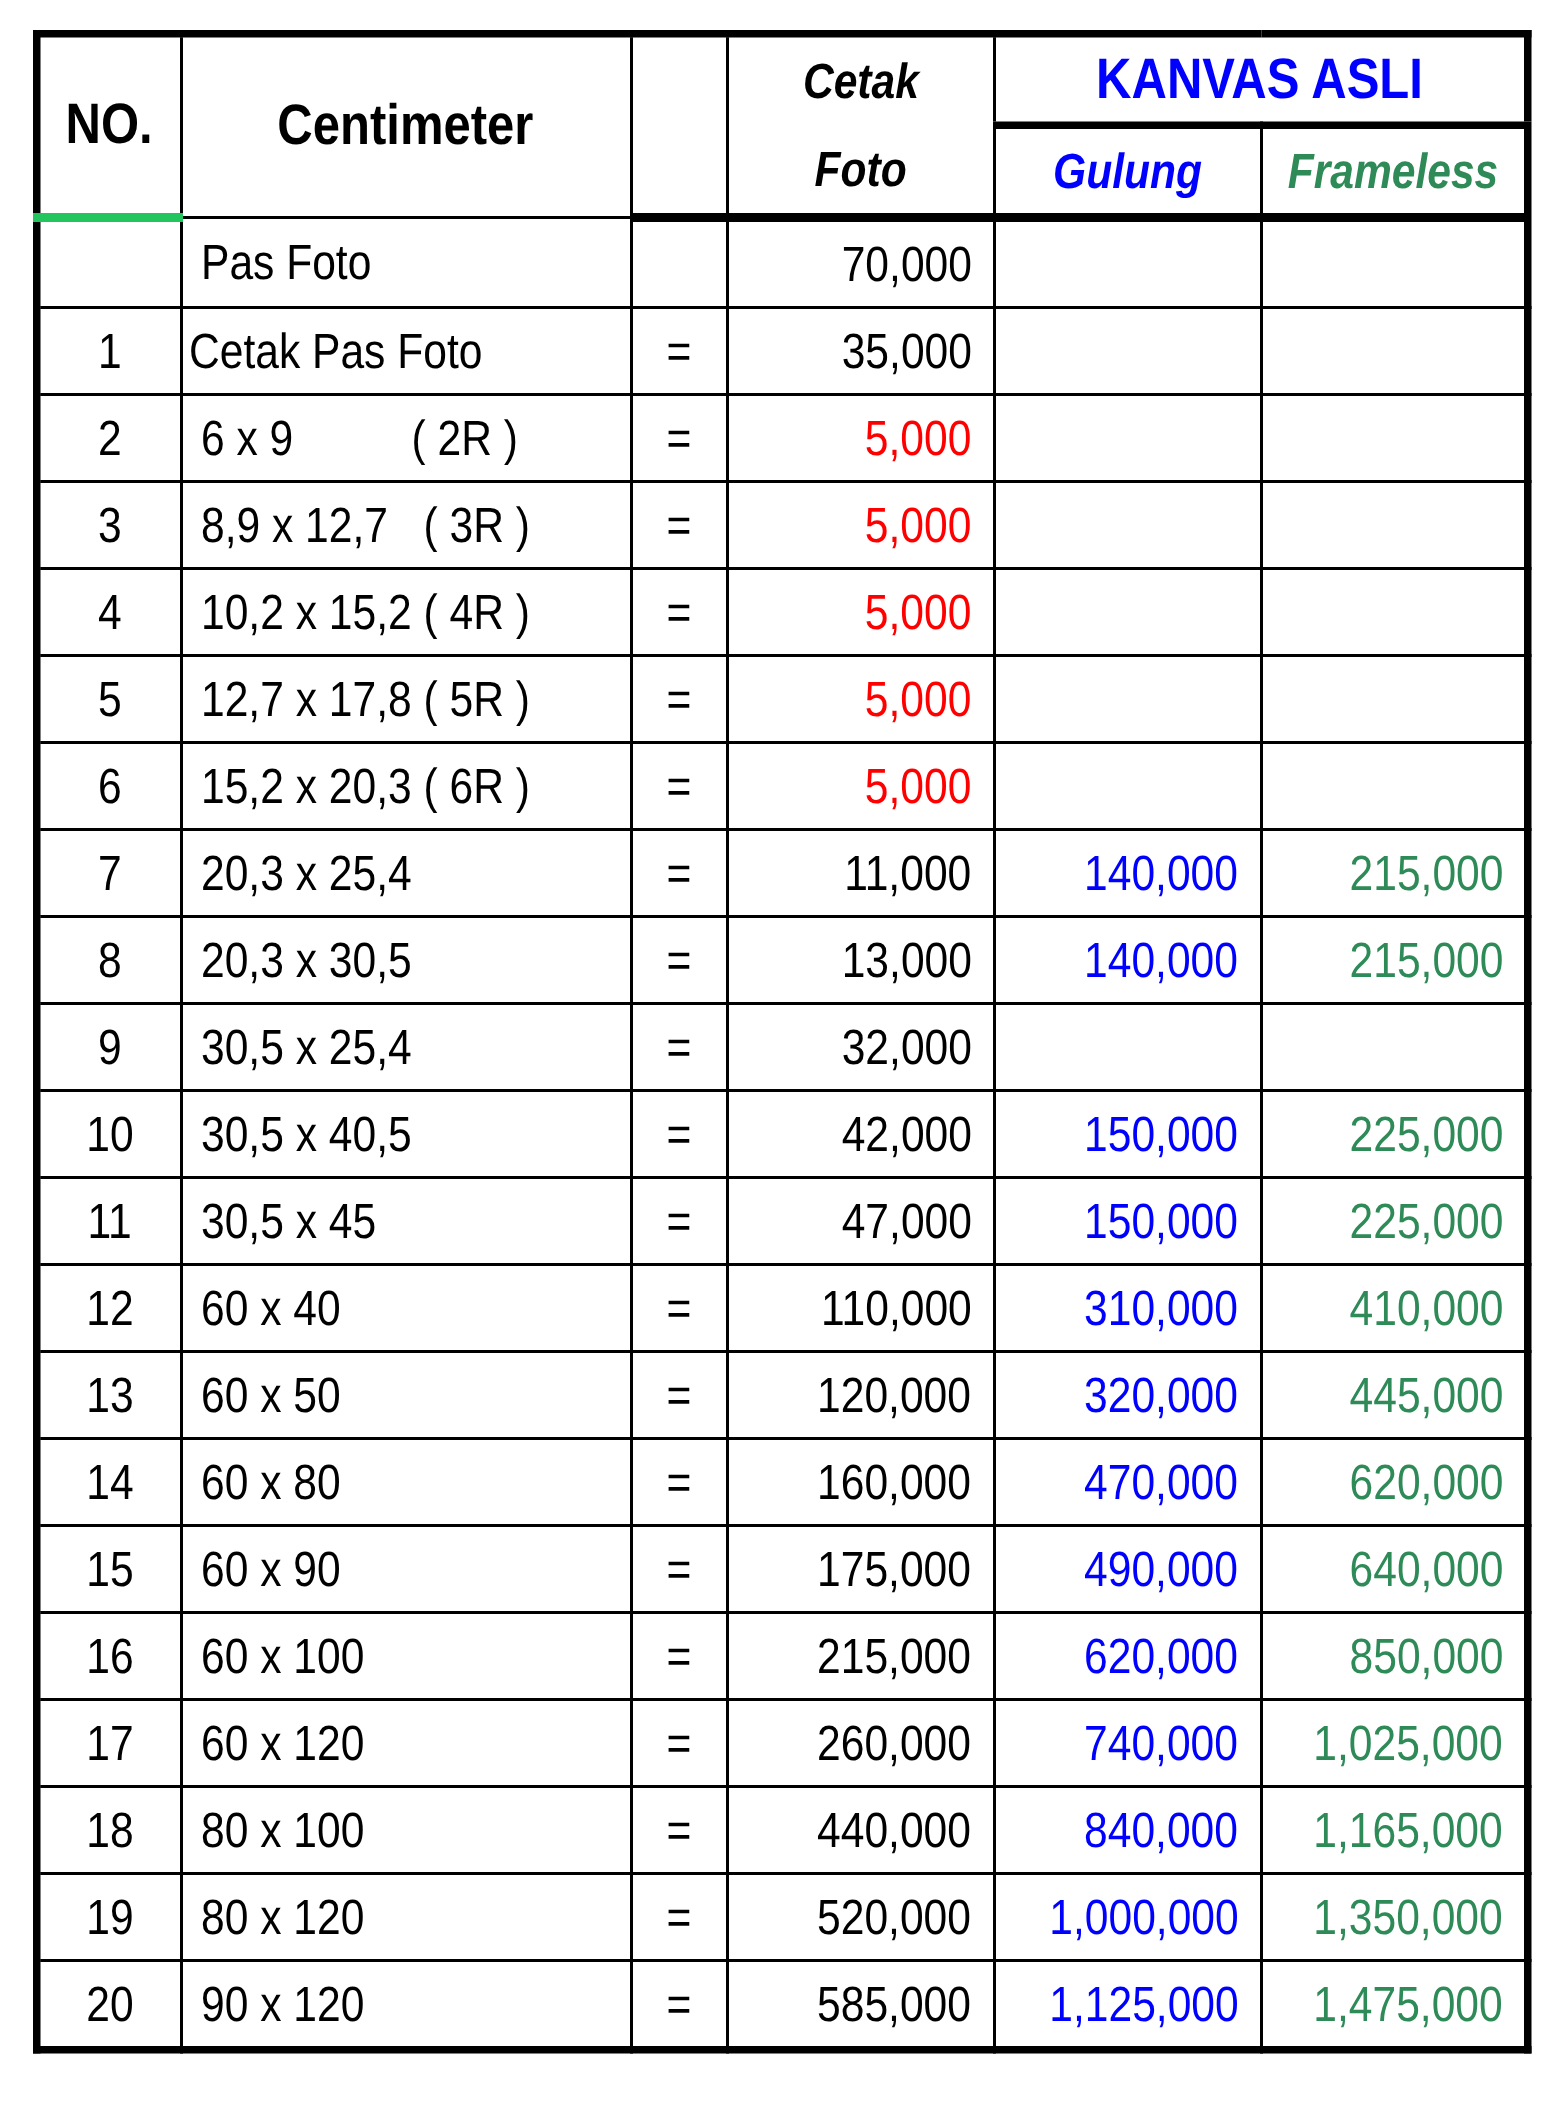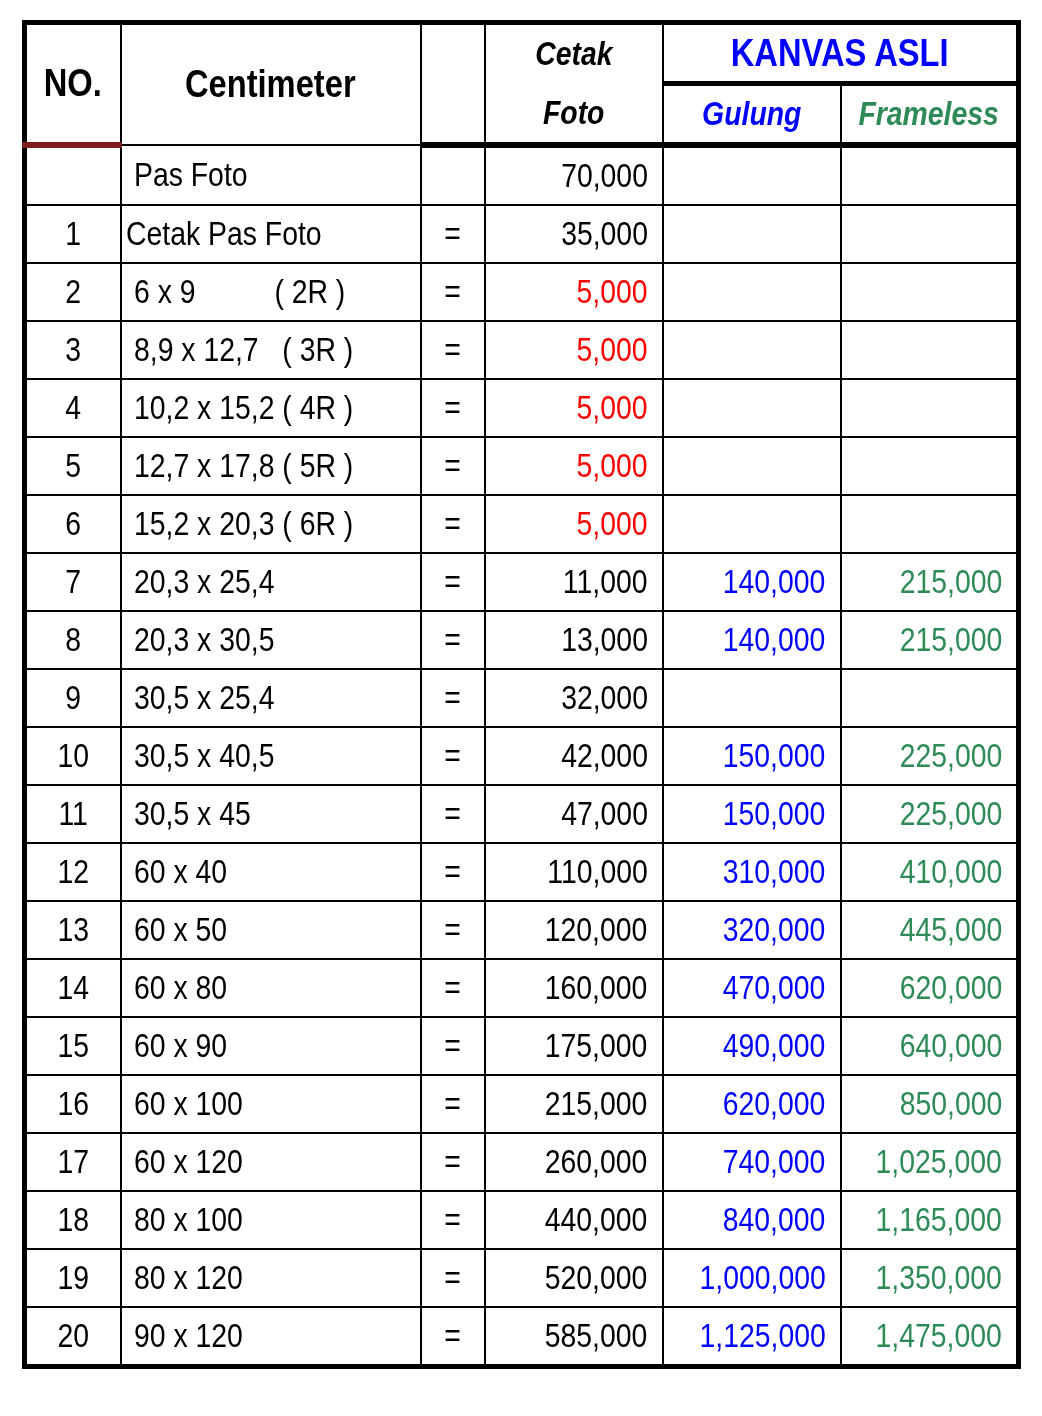--- a/index.html
+++ b/index.html
@@ -50,21 +50,21 @@
   <colgroup>
     <col style="width:96px">
     <col style="width:300px">
     <col style="width:64px">
     <col style="width:178px">
     <col style="width:178px">
     <col style="width:178px">
   </colgroup>
   <thead>
     <tr>
-      <th rowspan="2" class="hdr hdr-big" style="border-bottom:6px solid #7f1d1d;"><span class="cond">NO.</span></th>
+      <th rowspan="2" class="hdr hdr-big" style="border-bottom:6px solid #22c55e;"><span class="cond">NO.</span></th>
       <th rowspan="2" class="hdr hdr-big" style="border-bottom:1px solid #b91c1c;"><span class="cond">Centimeter</span></th>
       <th rowspan="2" class="hdr" style="border-bottom:6px solid #000;"><span></span></th>
       <th class="hdr hdr-small" style="border-bottom:none;"><span class="cond">Cetak</span></th>
       <th colspan="2" class="hdr kanvas"><span class="cond">KANVAS ASLI</span></th>
     </tr>
     <tr class="header-row-bottom">
       <th class="hdr hdr-small" style="border-top:none;"><span class="cond">Foto</span></th>
       <th class="hdr gulung-h"><span class="cond">Gulung</span></th>
       <th class="hdr frame-h"><span class="cond">Frameless</span></th>
     </tr>

